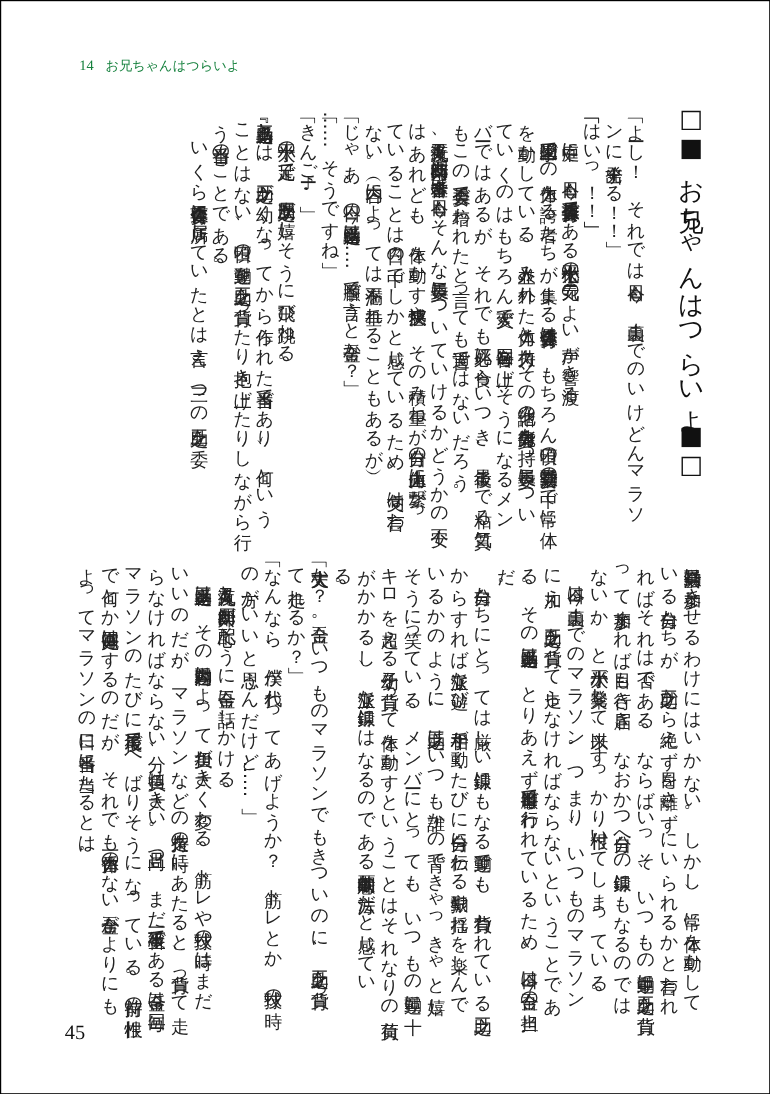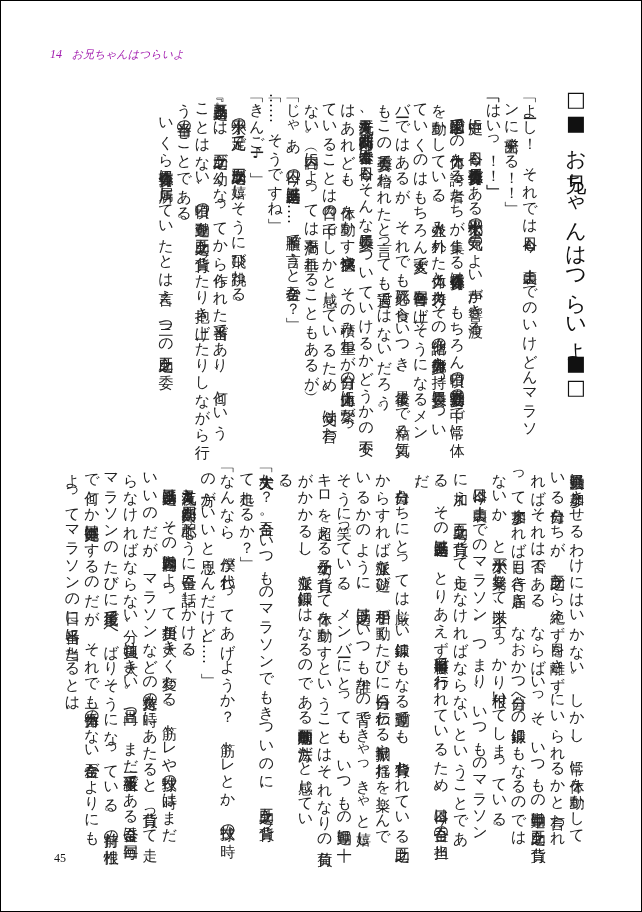--- a/index.html
+++ b/index.html
@@ -6,30 +6,29 @@
     body { width: 642px; height: 912px; overflow: hidden; }
     .page {
       position: relative;
       width: 640px; height: 910px;
       border: 1px solid #000;
       background: #fff;
       color: #1a1a1a;
       font-family: "DejaVu Serif", "Liberation Serif", serif;
     }
     .running-header {
-      position: absolute; left: 49px; top: 45px;
-      font-size: 12px; line-height: 16px; color: #a21caf;
+      position: absolute; left: 65px; top: 45px;
+      font-size: 12px; line-height: 16px; color: #15803d;
       white-space: nowrap;
-      font-style: italic;
     }
     .running-header .num { font-family: "Liberation Serif", serif; margin-right: 6px; }
     .running-header .title { font-family: "DejaVu Sans", sans-serif; font-size: 11px; }
     .page-number {
       position: absolute; left: 53px; top: 850px;
-      font-family: "Liberation Serif", serif; font-size: 12px; color: #111;
+      font-family: "Liberation Serif", serif; font-size: 17px; color: #111;
     }
     .block {
       position: absolute;
       writing-mode: vertical-rl;
       -webkit-writing-mode: vertical-rl;
       font-family: "DejaVu Sans", sans-serif;
       font-size: 15px;
       color: #222;
     }
     .block-top {

